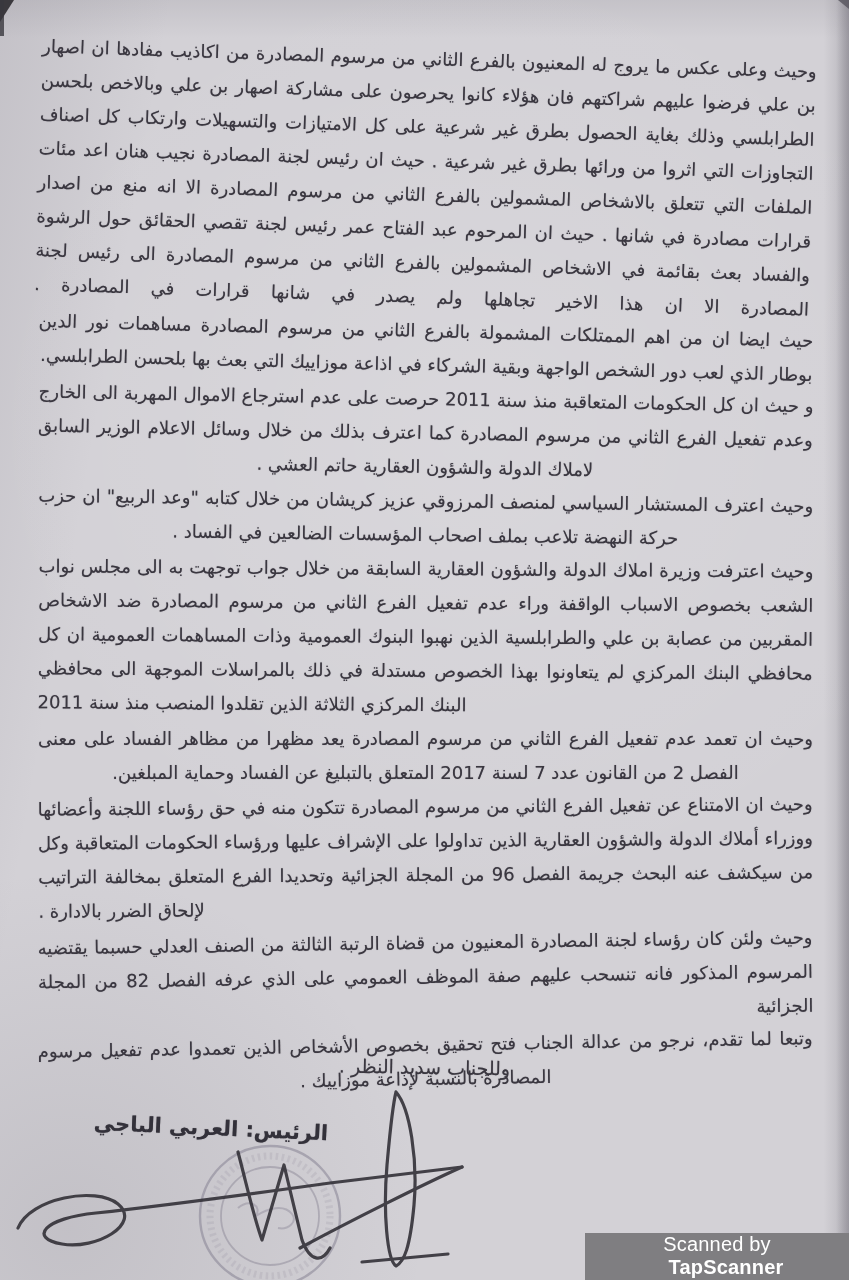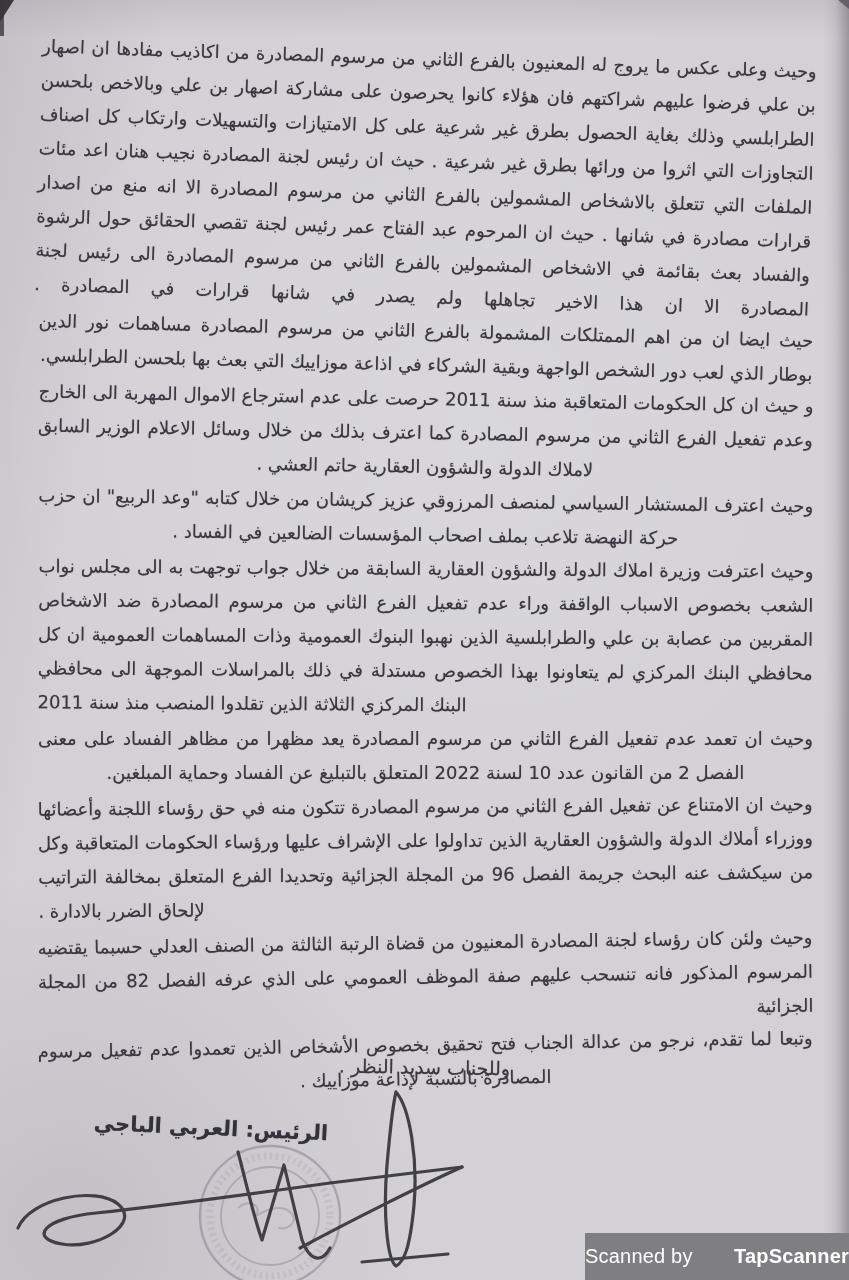--- a/index.html
+++ b/index.html
@@ -63,44 +63,45 @@
     border-top:22px solid #2d2b30; border-right:14px solid transparent; opacity:.9;}
   .edge-left-sliver{position:absolute; top:0; left:0; width:4px; height:36px; background:#3a383f; opacity:.8;}
   .corner-tr{position:absolute; top:0; right:0; width:0; height:0;
     border-top:9px solid #55525b; border-left:11px solid transparent; opacity:.8;}
   .edge-right-shade{position:absolute; top:0; right:0; width:13px; height:100%;
     background:linear-gradient(to left, rgba(88,85,96,.30), rgba(88,85,96,0));}
   
   .watermark{
     position:absolute; left:585px; top:1233px; right:0; bottom:0;
     background:#7f7e81;
-    display:flex; align-items:center; justify-content:space-between;
+    display:flex; align-items:center; justify-content:flex-start;
     font-family:"Liberation Sans","DejaVu Sans",sans-serif;
     font-size:20px; color:#fff; letter-spacing:.2px;
     direction:ltr;
+    flex-direction:column;
   }
   .watermark b{font-weight:bold; margin-left:18px;}
 </style>
 </head>
 <body>
 
 <div class="page">
 
   <div class="corner-tl"></div>
   <div class="edge-left-sliver"></div>
   <div class="corner-tr"></div>
   <div class="edge-right-shade"></div>
 
   <div class="doc-body" id="doc-body">
       <p>وحيث وعلى عكس ما يروج له المعنيون بالفرع الثاني من مرسوم المصادرة من اكاذيب مفادها ان اصهار بن علي فرضوا عليهم شراكتهم فان هؤلاء كانوا يحرصون على مشاركة اصهار بن علي وبالاخص بلحسن الطرابلسي وذلك بغاية الحصول بطرق غير شرعية على كل الامتيازات والتسهيلات وارتكاب كل اصناف التجاوزات التي اثروا من ورائها بطرق غير شرعية . حيث ان رئيس لجنة المصادرة نجيب هنان اعد مئات الملفات التي تتعلق بالاشخاص المشمولين بالفرع الثاني من مرسوم المصادرة الا انه منع من اصدار قرارات مصادرة في شانها . حيث ان المرحوم عبد الفتاح عمر رئيس لجنة تقصي الحقائق حول الرشوة والفساد بعث بقائمة في الاشخاص المشمولين بالفرع الثاني من مرسوم المصادرة الى رئيس لجنة المصادرة الا ان هذا الاخير تجاهلها ولم يصدر في شانها قرارات في المصادرة .</p>
       <p>حيث ايضا ان من اهم الممتلكات المشمولة بالفرع الثاني من مرسوم المصادرة مساهمات نور الدين بوطار الذي لعب دور الشخص الواجهة وبقية الشركاء في اذاعة موزاييك التي بعث بها بلحسن الطرابلسي.</p>
       <p>و حيث ان كل الحكومات المتعاقبة منذ سنة 2011 حرصت على عدم استرجاع الاموال المهربة الى الخارج وعدم تفعيل الفرع الثاني من مرسوم المصادرة كما اعترف بذلك من خلال وسائل الاعلام الوزير السابق لاملاك الدولة والشؤون العقارية حاتم العشي .</p>
       <p>وحيث اعترف المستشار السياسي لمنصف المرزوقي عزيز كريشان من خلال كتابه "وعد الربيع" ان حزب حركة النهضة تلاعب بملف اصحاب المؤسسات الضالعين في الفساد .</p>
       <p>وحيث اعترفت وزيرة املاك الدولة والشؤون العقارية السابقة من خلال جواب توجهت به الى مجلس نواب الشعب بخصوص الاسباب الواقفة وراء عدم تفعيل الفرع الثاني من مرسوم المصادرة ضد الاشخاص المقربين من عصابة بن علي والطرابلسية الذين نهبوا البنوك العمومية وذات المساهمات العمومية ان كل محافظي البنك المركزي لم يتعاونوا بهذا الخصوص مستدلة في ذلك بالمراسلات الموجهة الى محافظي البنك المركزي الثلاثة الذين تقلدوا المنصب منذ سنة 2011</p>
-      <p>وحيث ان تعمد عدم تفعيل الفرع الثاني من مرسوم المصادرة يعد مظهرا من مظاهر الفساد على معنى الفصل 2 من القانون عدد 10 لسنة 2022 المتعلق بالتبليغ عن الفساد وحماية المبلغين.</p>
+      <p>وحيث ان تعمد عدم تفعيل الفرع الثاني من مرسوم المصادرة يعد مظهرا من مظاهر الفساد على معنى الفصل 2 من القانون عدد 7 لسنة 2017 المتعلق بالتبليغ عن الفساد وحماية المبلغين.</p>
       <p>وحيث ان الامتناع عن تفعيل الفرع الثاني من مرسوم المصادرة تتكون منه في حق رؤساء اللجنة وأعضائها ووزراء أملاك الدولة والشؤون العقارية الذين تداولوا على الإشراف عليها ورؤساء الحكومات المتعاقبة وكل من سيكشف عنه البحث جريمة الفصل 96 من المجلة الجزائية وتحديدا الفرع المتعلق بمخالفة التراتيب لإلحاق الضرر بالادارة .</p>
       <p>وحيث ولئن كان رؤساء لجنة المصادرة المعنيون من قضاة الرتبة الثالثة من الصنف العدلي حسبما يقتضيه المرسوم المذكور فانه تنسحب عليهم صفة الموظف العمومي على الذي عرفه الفصل 82 من المجلة الجزائية</p>
       <p>وتبعا لما تقدم، نرجو من عدالة الجناب فتح تحقيق بخصوص الأشخاص الذين تعمدوا عدم تفعيل مرسوم المصادرة بالنسبة لإذاعة موزاييك .</p>
     </div>
 
   <div class="closing-line">وللجناب سديد النظر .</div>
 
   <div class="sig-title">الرئيس: العربي الباجي</div>
 
   <svg class="ink-layer" viewBox="0 0 849 1280" width="849" height="1280" xmlns="http://www.w3.org/2000/svg">

